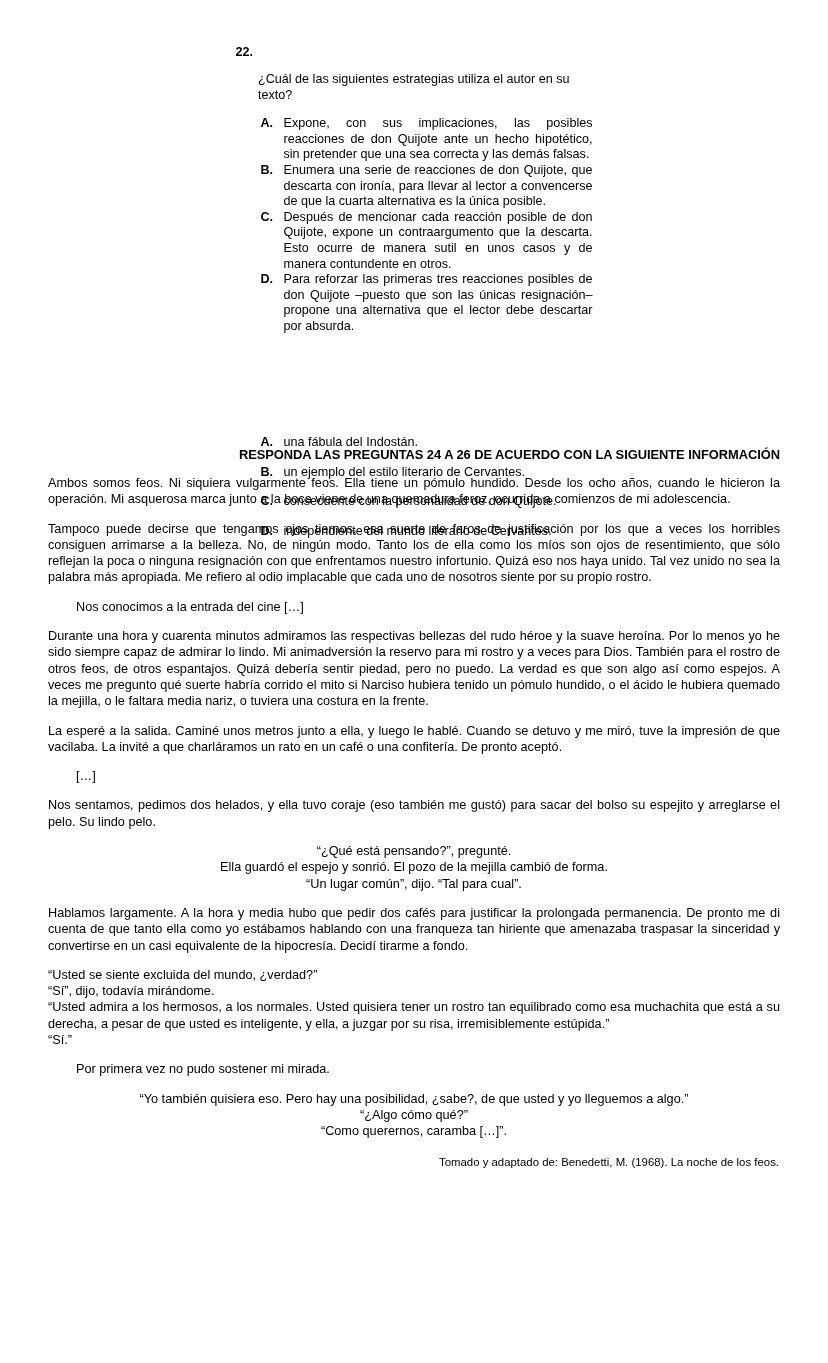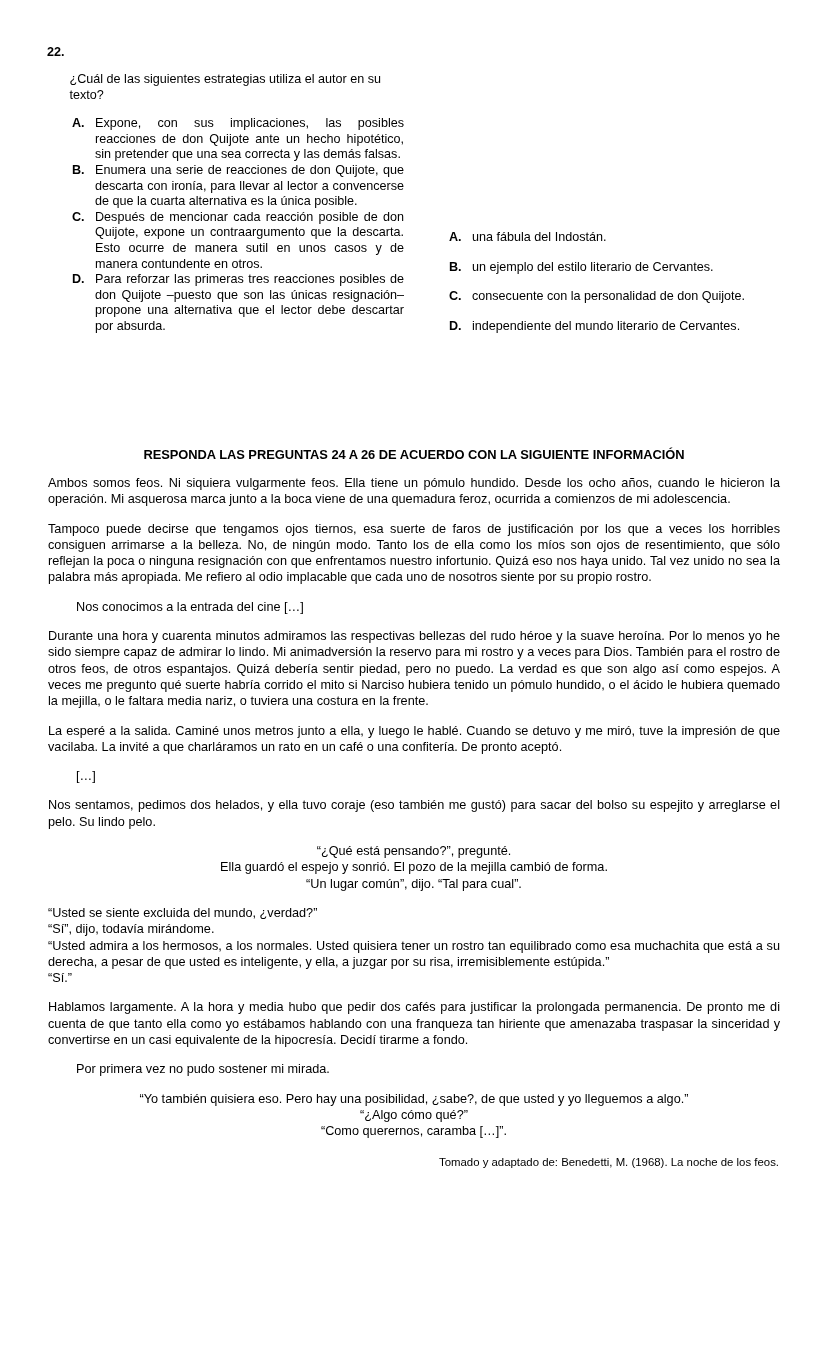--- a/index.html
+++ b/index.html
@@ -26,22 +26,22 @@
     overflow: hidden;
   }
 
   
   .questions {
     position: absolute;
     left: 47px;
     top: 45px;
     width: 734px;
     display: flex;
-    flex-direction: row;
-    align-items: flex-end;
+    flex-direction: column;
+    align-items: center;
     gap: 20px;
   }
   .q-col {
     width: 357px;
     flex: 0 0 357px;
   }
 
   .q-head {
     display: flex;
     flex-direction: row;
@@ -89,21 +89,21 @@
   .q-col-left .q-options { padding-left: 24px; }
   .q-col-left .q-stem   { padding-left: 0px; margin-top: 27px; }
   .q-col-right .q-options { padding-left: 24px; }
 
   
   .passage-heading {
     position: absolute;
     left: 48px;
     top: 447px;
     width: 732px;
-    text-align: center;
+    text-align: right;
     font-size: 12.9px;
     font-weight: bold;
     line-height: 16px;
     letter-spacing: -0.05px;
   }
 
   .passage {
     position: absolute;
     left: 48px;
     top: 475px;
@@ -193,22 +193,22 @@
 
   <div class="passage">
     <p>Ambos somos feos. Ni siquiera vulgarmente feos. Ella tiene un pómulo hundido. Desde los ocho años, cuando le hicieron la operación. Mi asquerosa marca junto a la boca viene de una quemadura feroz, ocurrida a comienzos de mi adolescencia.</p>
     <p>Tampoco puede decirse que tengamos ojos tiernos, esa suerte de faros de justificación por los que a veces los horribles consiguen arrimarse a la belleza. No, de ningún modo. Tanto los de ella como los míos son ojos de resentimiento, que sólo reflejan la poca o ninguna resignación con que enfrentamos nuestro infortunio. Quizá eso nos haya unido. Tal vez unido no sea la palabra más apropiada. Me refiero al odio implacable que cada uno de nosotros siente por su propio rostro.</p>
     <p class="noj">Nos conocimos a la entrada del cine […]</p>
     <p>Durante una hora y cuarenta minutos admiramos las respectivas bellezas del rudo héroe y la suave heroína. Por lo menos yo he sido siempre capaz de admirar lo lindo. Mi animadversión la reservo para mi rostro y a veces para Dios. También para el rostro de otros feos, de otros espantajos. Quizá debería sentir piedad, pero no puedo. La verdad es que son algo así como espejos. A veces me pregunto qué suerte habría corrido el mito si Narciso hubiera tenido un pómulo hundido, o el ácido le hubiera quemado la mejilla, o le faltara media nariz, o tuviera una costura en la frente.</p>
     <p>La esperé a la salida. Caminé unos metros junto a ella, y luego le hablé. Cuando se detuvo y me miró, tuve la impresión de que vacilaba. La invité a que charláramos un rato en un café o una confitería. De pronto aceptó.</p>
     <p class="noj">[…]</p>
     <p>Nos sentamos, pedimos dos helados, y ella tuvo coraje (eso también me gustó) para sacar del bolso su espejito y arreglarse el pelo. Su lindo pelo.</p>
     <p class="lines">“¿Qué está pensando?”, pregunté.<br>Ella guardó el espejo y sonrió. El pozo de la mejilla cambió de forma.<br>“Un lugar común”, dijo. “Tal para cual”.</p>
+    <p>Hablamos largamente. A la hora y media hubo que pedir dos cafés para justificar la prolongada permanencia. De pronto me di cuenta de que tanto ella como yo estábamos hablando con una franqueza tan hiriente que amenazaba traspasar la sinceridad y convertirse en un casi equivalente de la hipocresía. Decidí tirarme a fondo.</p>
     <p>“Usted se siente excluida del mundo, ¿verdad?”<br>“Sí”, dijo, todavía mirándome.<br>“Usted admira a los hermosos, a los normales. Usted quisiera tener un rostro tan equilibrado como esa muchachita que está a su derecha, a pesar de que usted es inteligente, y ella, a juzgar por su risa, irremisiblemente estúpida.”<br>“Sí.”</p>
-    <p>Hablamos largamente. A la hora y media hubo que pedir dos cafés para justificar la prolongada permanencia. De pronto me di cuenta de que tanto ella como yo estábamos hablando con una franqueza tan hiriente que amenazaba traspasar la sinceridad y convertirse en un casi equivalente de la hipocresía. Decidí tirarme a fondo.</p>
     <p class="noj">Por primera vez no pudo sostener mi mirada.</p>
     <p class="lines">“Yo también quisiera eso. Pero hay una posibilidad, ¿sabe?, de que usted y yo lleguemos a algo.”<br>“¿Algo cómo qué?”<br>“Como querernos, caramba […]”.</p>
 
     <div class="source">
       <span class="src-line">Tomado y adaptado de: Benedetti, M. (1968). La noche de los feos.</span>
     </div>
   </div>
 
 </div>
 

